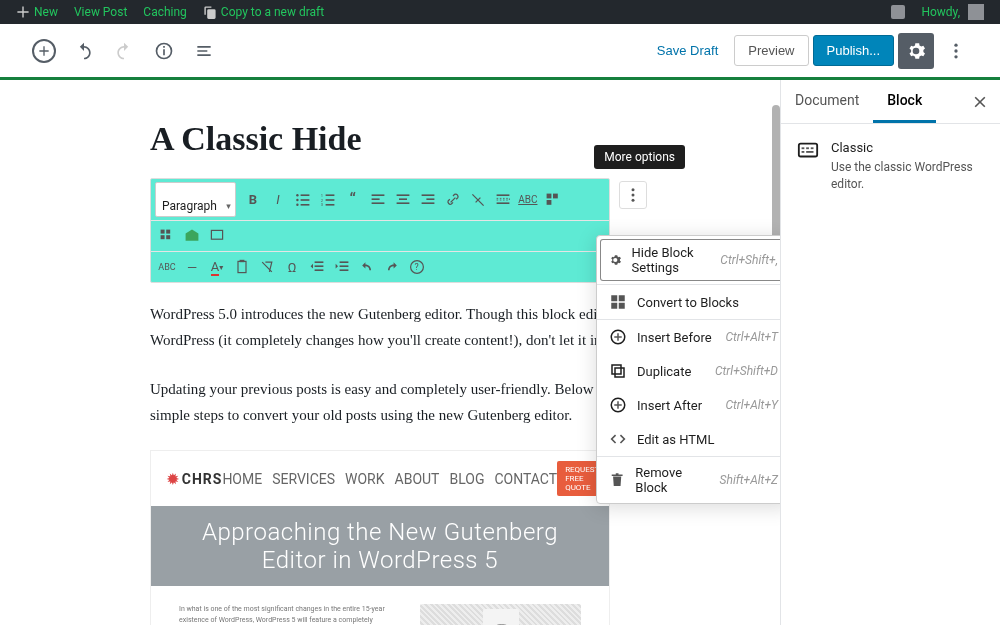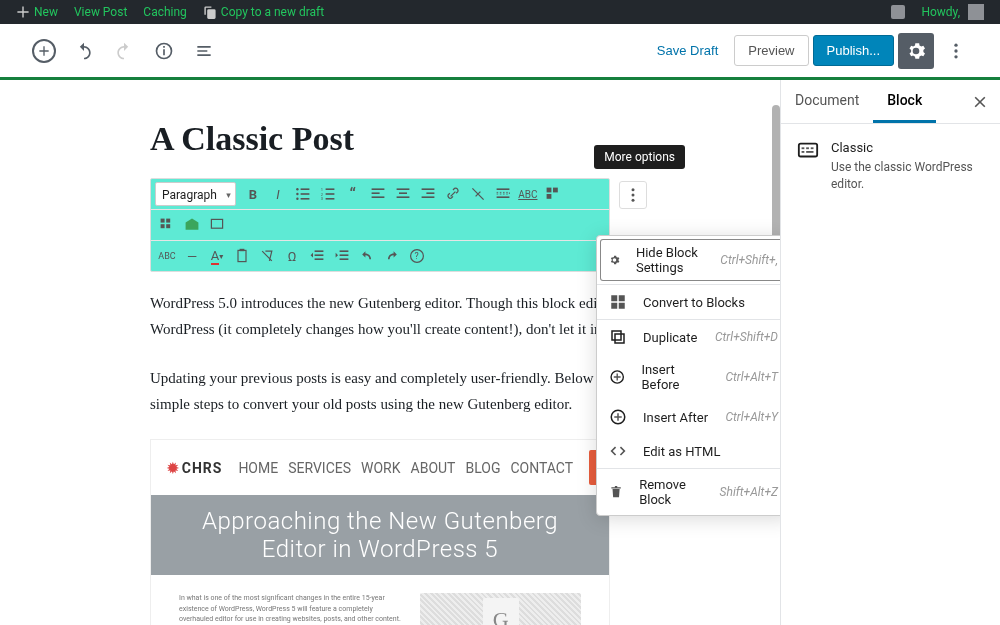--- a/index.html
+++ b/index.html
@@ -29,36 +29,36 @@
 
 .main { display: flex; height: calc(625px - 24px - 56px); }
 .editor-area { flex: 1; overflow-y: auto; position: relative; }
 .editor-content { padding: 40px 0 0 0; max-width: 620px; margin: 0 0 0 150px; }
 .post-title { font-family: Georgia, "Times New Roman", serif; font-size: 34px; font-weight: bold; margin-bottom: 20px; color: #191e23; }
 
 
 .classic-toolbar { border: 1px solid #ddd; background: #5eead4; border-radius: 2px; margin-bottom: 18px; width: 460px; position: relative; }
 .toolbar-row { display: flex; align-items: center; padding: 3px 4px; gap: 1px; flex-wrap: wrap; }
 .toolbar-row + .toolbar-row { border-top: 1px solid #e5e5e5; }
-.tb-select { border: 1px solid #ccc; background: #fff; padding: 5px 18px 3px 6px; font-size: 12px; border-radius: 2px; position: relative; display: flex; align-items: center; margin-right: 4px; }
+.tb-select { border: 1px solid #ccc; background: #fff; padding: 16px 18px 3px 6px; font-size: 12px; border-radius: 2px; position: relative; display: flex; align-items: center; margin-right: 4px; }
 .tb-select::after { content: "▾"; position: absolute; right: 4px; font-size: 9px; color: #666; }
 .tb-btn { width: 24px; height: 24px; display: flex; align-items: center; justify-content: center; cursor: pointer; color: #555; font-size: 13px; border-radius: 2px; }
 .tb-btn svg { width: 16px; height: 16px; fill: currentColor; }
 .tb-more { border: 1px solid #ddd; border-radius: 3px; width: 28px; height: 28px; margin-left: 2px; display: flex; align-items: center; justify-content: center; position: absolute; right: -38px; top: 2px; background: #fff; }
 .tb-more svg { width: 18px; height: 18px; fill: #555; }
 
 
 .tooltip { position: absolute; background: #1e1e1e; color: #fff; padding: 5px 10px; font-size: 12px; border-radius: 3px; white-space: nowrap; }
 
 
 .post-body p { font-family: Georgia, "Times New Roman", serif; font-size: 15px; line-height: 1.75; margin-bottom: 22px; color: #191e23; }
 
 
 .embed-site { border: 1px solid #eee; width: 460px; }
-.embed-header { display: flex; align-items: center; padding: 10px 16px; gap: 16px; font-size: 9px; color: #666; text-transform: uppercase; }
+.embed-header { display: flex; align-items: center; padding: 10px 16px; gap: 0; font-size: 9px; color: #666; text-transform: uppercase; }
 .embed-logo { font-weight: bold; font-size: 14px; letter-spacing: 1px; color: #333; text-transform: none; }
 .embed-logo::before { content: "✹"; color: #d44; margin-right: 2px; }
 .embed-nav { display: flex; gap: 10px; margin-left: auto; font-size: 14px; }
 .embed-cta { background: #e85d3d; color: #fff; padding: 4px 8px; font-size: 8px; border-radius: 2px; }
 .embed-hero { background: #99a0a5; color: #fff; padding: 12px 20px; text-align: center; font-size: 24px; font-weight: 300; letter-spacing: 0.5px; }
 .embed-body { padding: 18px 28px; display: flex; gap: 16px; font-size: 7px; color: #777; line-height: 1.5; }
 .embed-body-text { flex: 1.4; }
 .embed-body-img { flex: 1; background: repeating-linear-gradient(45deg,#ddd,#ddd 2px,#eee 2px,#eee 4px); border-radius: 2px; display:flex; align-items:center; justify-content:center; position:relative; }
 .embed-body-img::after { content:"G"; font-family: Georgia, serif; font-size:22px; color:#888; background:#f4f4f4; width:36px; height:42px; display:flex; align-items:center; justify-content:center; border-radius:2px; }
 
@@ -68,21 +68,21 @@
 .sidebar-tab { padding: 0 14px; display: flex; align-items: center; cursor: pointer; font-size: 14px; color: #555; border-bottom: 3px solid transparent; }
 .sidebar-tab.active { border-bottom-color: #0073aa; color: #000000; font-weight: 500; }
 .sidebar-close { margin-left: auto; padding: 0 12px; display: flex; align-items: center; cursor: pointer; color: #555; }
 .block-info { padding: 16px; display: flex; gap: 12px; }
 .block-info svg { width: 22px; height: 22px; fill: #555; flex-shrink: 0; }
 .block-info-title { font-weight: 400; font-size: 13px; margin-bottom: 4px; }
 .block-info-desc { font-size: 12px; color: #555; line-height: 1.4; }
 
 
 .dropdown { position: absolute; background: #fff; border: 1px solid #ccc; box-shadow: 0 3px 20px rgba(0,0,0,.15); border-radius: 4px; width: 195px; z-index: 100; }
-.dropdown-item { display: flex; align-items: center; padding: 8px 12px; gap: 16px; cursor: pointer; font-size: 13px; color: #1e1e1e; }
+.dropdown-item { display: flex; align-items: center; padding: 8px 12px; gap: 10px; cursor: pointer; font-size: 13px; color: #1e1e1e; }
 .dropdown-item.active { box-shadow: inset 0 0 0 1px #888; border-radius: 3px; margin: 3px; padding: 6px 9px; }
 .dropdown-item svg { width: 18px; height: 18px; fill: #555; }
 .dropdown-shortcut { margin-left: auto; color: #999; font-size: 12px; font-style: italic; }
 .dropdown-sep { height: 1px; background: #e2e4e7; }
 .dropdown-item.danger svg { fill: #555; }
 
 
 .scroll-thumb { position: absolute; right: 0; top: 25px; width: 8px; height: 230px; background: rgba(0,0,0,.3); border-radius: 4px; }
 </style>
 </head>
@@ -165,21 +165,21 @@
           <circle cx="12" cy="19" r="2"></circle>
         </svg>
       </button>
   </div>
 </div>
 
 <div class="main">
   <div class="editor-area">
     <div class="scroll-thumb"></div>
     <div class="editor-content">
-      <h1 class="post-title">A Classic Post</h1>
+      <h1 class="post-title">A Classic Hide</h1>
 
       <div class="classic-toolbar">
         <div class="tooltip" style="top:-34px; right:-76px;">More options</div>
         <div class="tb-more">
             <svg viewBox="0 0 24 24">
               <circle cx="12" cy="5" r="2"></circle>
               <circle cx="12" cy="12" r="2"></circle>
               <circle cx="12" cy="19" r="2"></circle>
             </svg>
           </div>
@@ -379,33 +379,33 @@
             <rect x="3" y="3" width="8" height="8"></rect>
             <rect x="13" y="3" width="8" height="8"></rect>
             <rect x="3" y="13" width="8" height="8"></rect>
             <rect x="13" y="13" width="8" height="8"></rect>
           </svg>
         <span>Convert to Blocks</span>
       </div>
       <div class="dropdown-sep"></div>
       <div class="dropdown-item">
         <svg viewBox="0 0 24 24">
+            <circle cx="12" cy="12" r="9" fill="none" stroke="currentColor" stroke-width="2"></circle>
+            <path d="M11 7h2v4h4v2h-4v4h-2v-4H7v-2h4z"></path>
+          </svg>
+        <span>Insert Before</span>
+        <span class="dropdown-shortcut">Ctrl+Alt+T</span>
+      </div>
+      <div class="dropdown-item">
+        <svg viewBox="0 0 24 24">
             <rect x="4" y="4" width="12" height="12" fill="none" stroke="currentColor" stroke-width="2"></rect>
             <rect x="8" y="8" width="12" height="12" fill="none" stroke="currentColor" stroke-width="2"></rect>
           </svg>
         <span>Duplicate</span>
         <span class="dropdown-shortcut">Ctrl+Shift+D</span>
-      </div>
-      <div class="dropdown-item">
-        <svg viewBox="0 0 24 24">
-            <circle cx="12" cy="12" r="9" fill="none" stroke="currentColor" stroke-width="2"></circle>
-            <path d="M11 7h2v4h4v2h-4v4h-2v-4H7v-2h4z"></path>
-          </svg>
-        <span>Insert Before</span>
-        <span class="dropdown-shortcut">Ctrl+Alt+T</span>
       </div>
       <div class="dropdown-item">
         <svg viewBox="0 0 24 24">
             <circle cx="12" cy="12" r="9" fill="none" stroke="currentColor" stroke-width="2"></circle>
             <path d="M11 7h2v4h4v2h-4v4h-2v-4H7v-2h4z"></path>
           </svg>
         <span>Insert After</span>
         <span class="dropdown-shortcut">Ctrl+Alt+Y</span>
       </div>
       <div class="dropdown-item">

